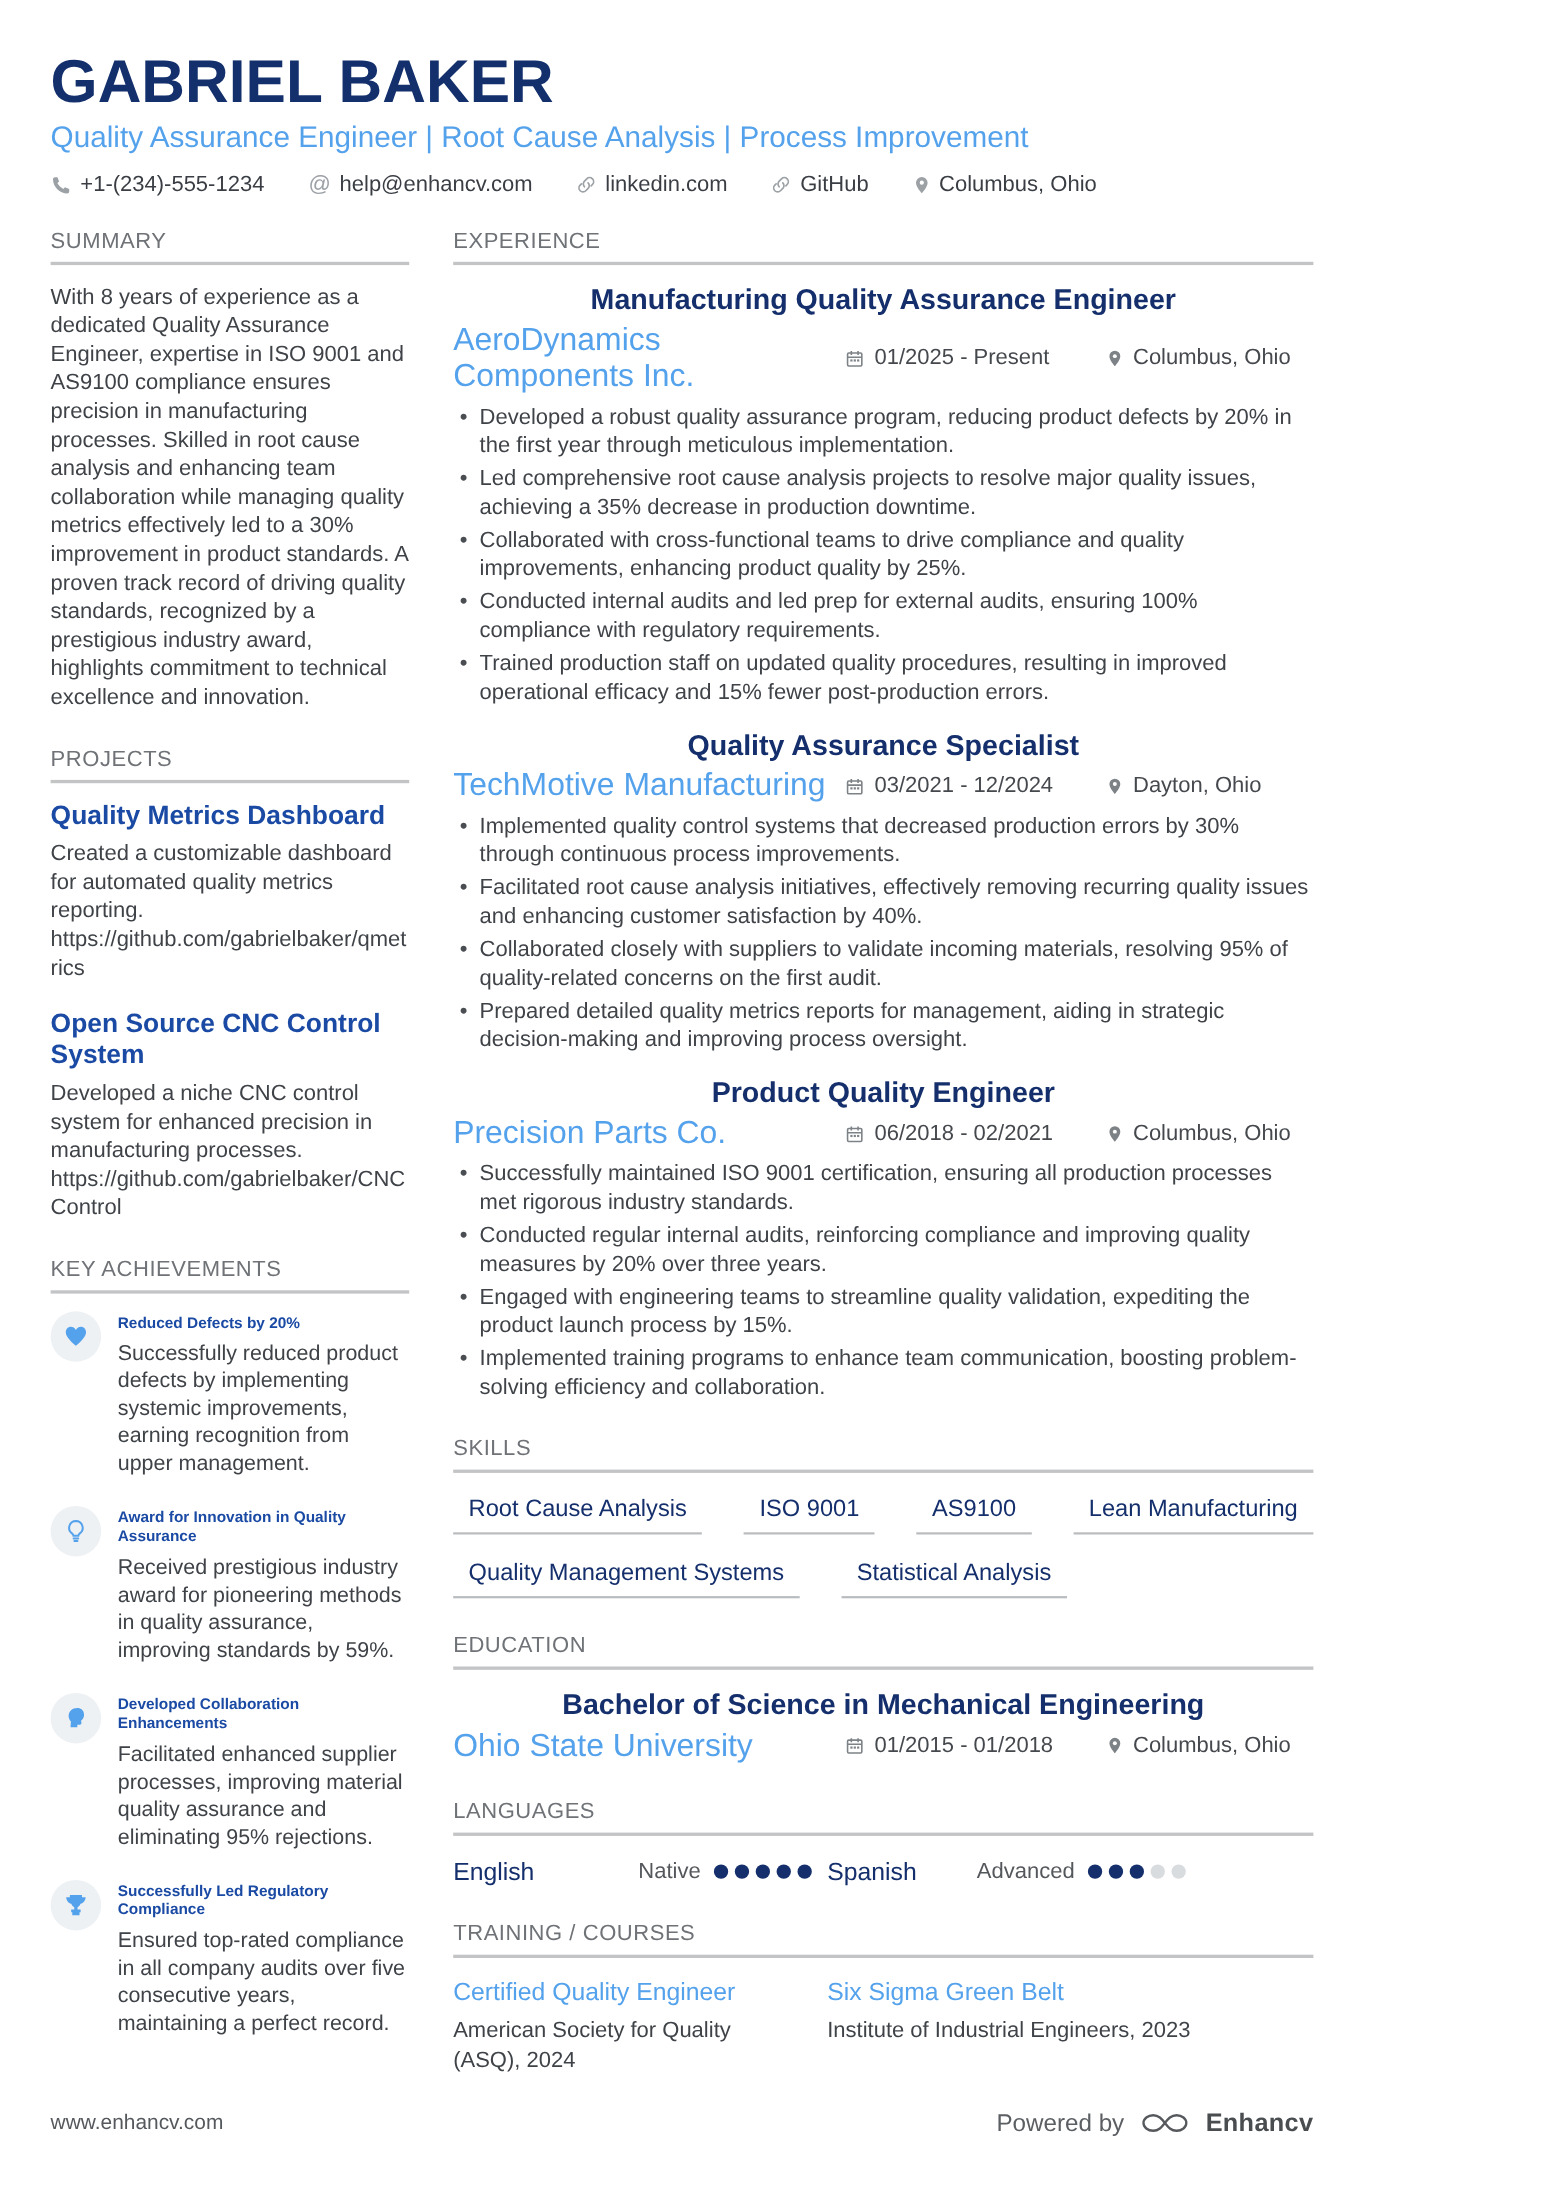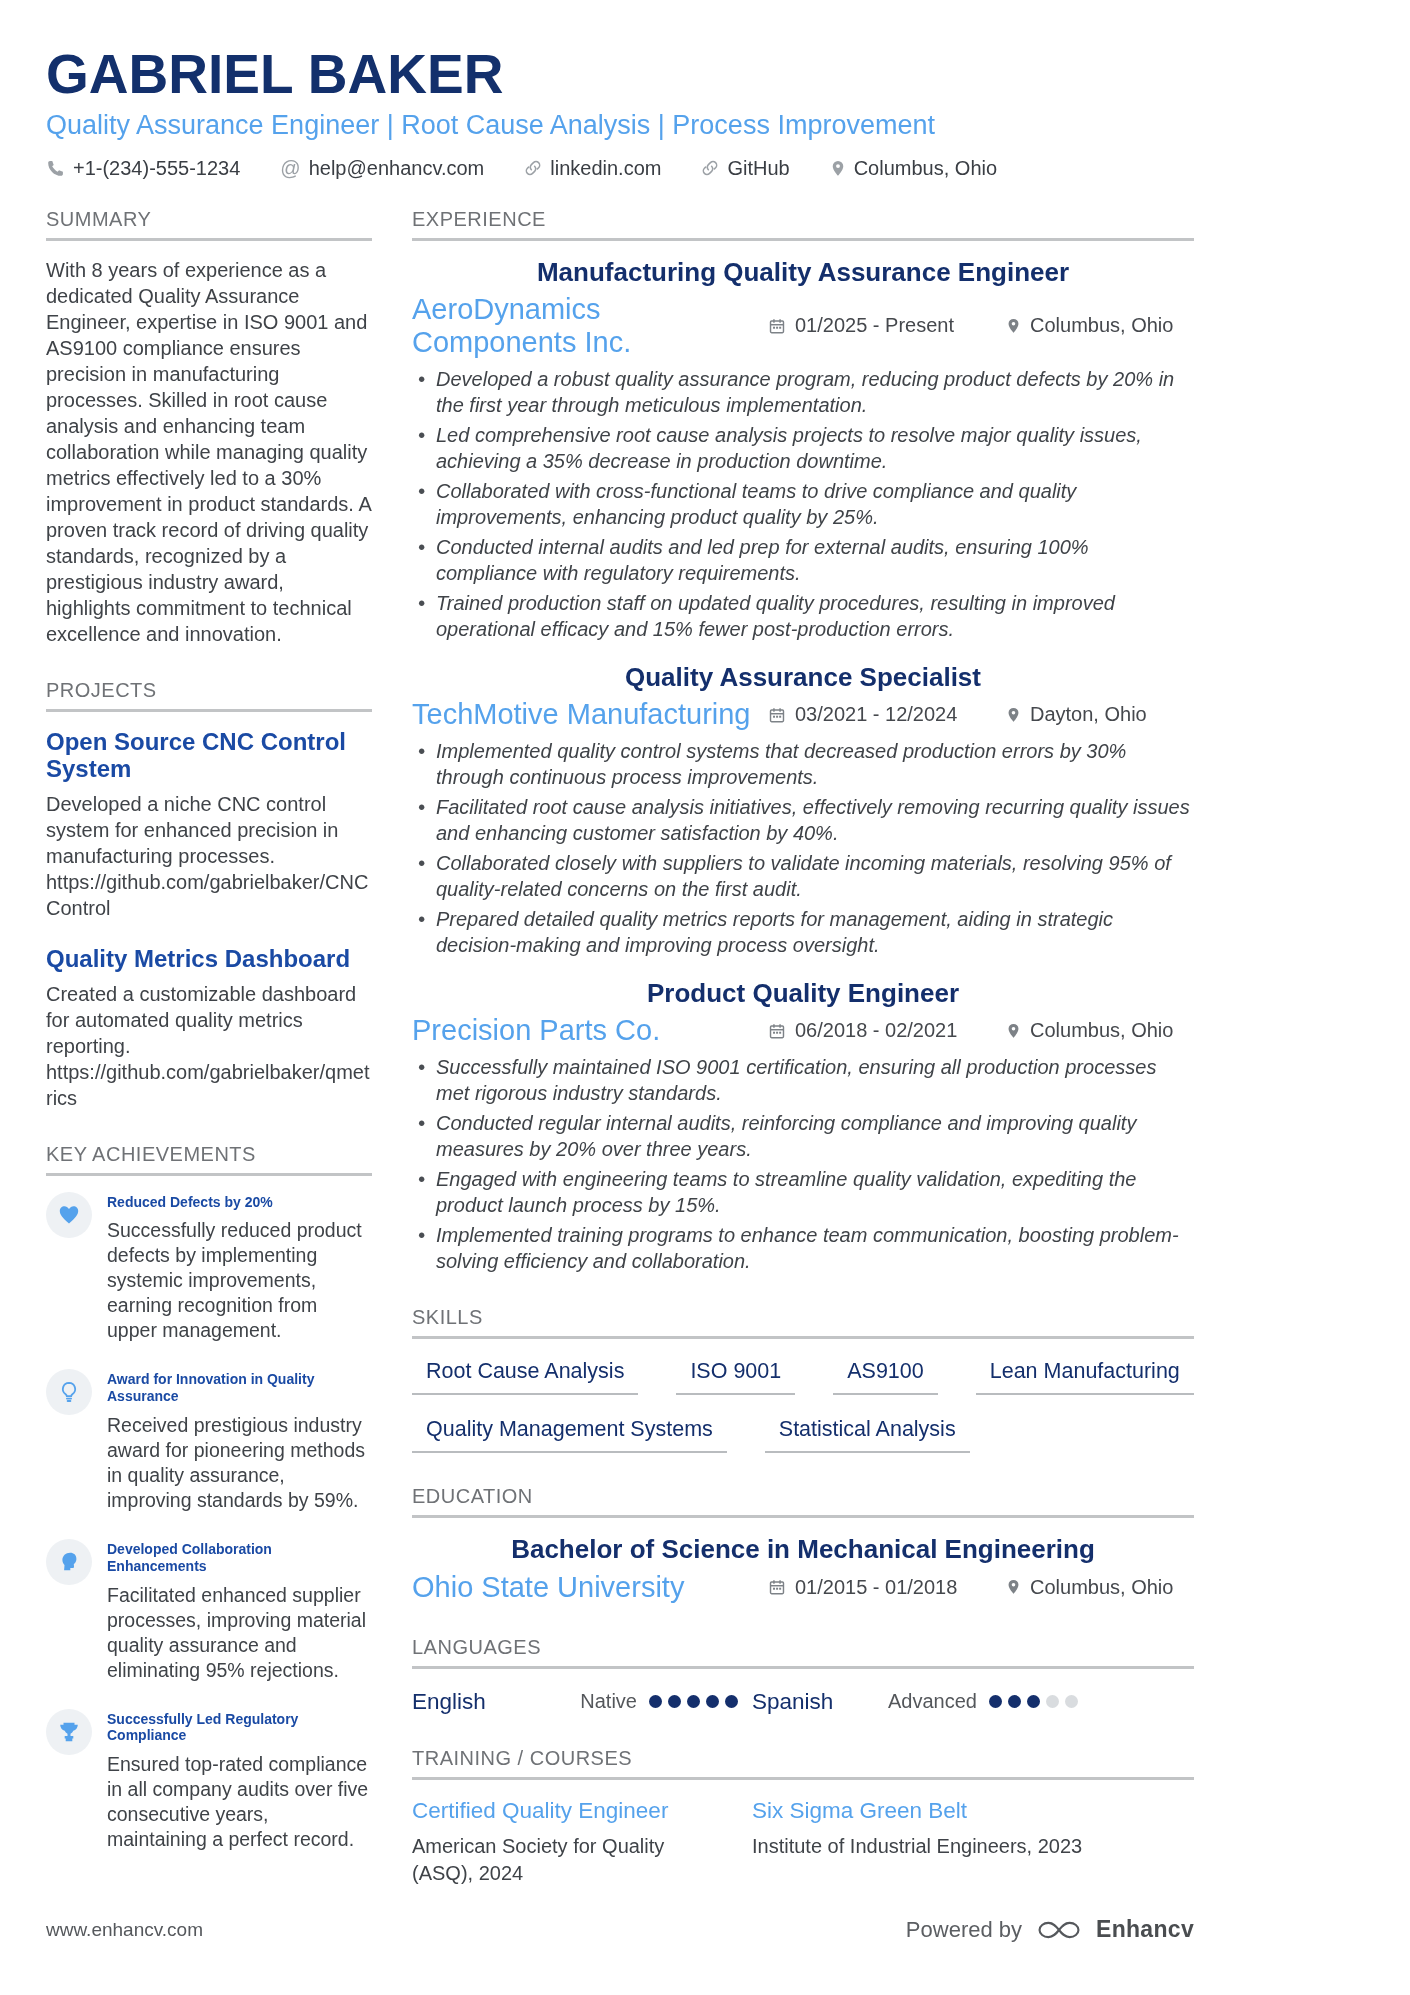--- a/index.html
+++ b/index.html
@@ -37,21 +37,21 @@
 
   
   .job { margin-bottom:20px; }
   .job-title, .degree { font-size:26px; color:#142F6C; font-weight:600; margin:0 0 5px; line-height:1.2;text-align:center; }
   .job-meta { display:flex; align-items:center; margin-bottom:7px; }
   .company { font-size:29px; color:#55A2EC; font-weight:500; flex:1; }
   .meta-item { display:inline-flex; align-items:center; gap:9px; font-size:20px; color:#45484D; }
   .meta-item .icn { color:#7D8287; }
   .meta-date { flex:0 0 238px; }
   .meta-loc { flex:0 0 188px; }
-  .job ul { margin:2px 0 0; padding:0; list-style:none;font-style:italic; }
+  .job ul { margin:2px 0 0; padding:0; list-style:none; }
   .job li { position:relative; padding-left:24px; font-size:20px; line-height:26px; color:#3F4348; margin-bottom:4px; }
   .job li::before { content:"•"; position:absolute; left:6px; color:#4A4E53; }
 
   
   .skills-wrap { display:flex; flex-wrap:wrap; column-gap:38px; row-gap:22px; padding-top:4px; }
   .skill { font-size:21.5px; color:#142F6C; font-weight:500; border-bottom:2px solid #B9BCBF; padding:0 14px 9px; }
 
   
   .langs { display:grid; grid-template-columns:340px 340px; padding-top:4px; }
   .lang { display:flex; align-items:center; padding-right:14px; }
@@ -129,29 +129,29 @@
 
       <section>
         <h2 class="sec">SUMMARY</h2>
         <p class="body-text">With 8 years of experience as a dedicated Quality Assurance Engineer, expertise in ISO 9001 and AS9100 compliance ensures precision in manufacturing processes. Skilled in root cause analysis and enhancing team collaboration while managing quality metrics effectively led to a 30% improvement in product standards. A proven track record of driving quality standards, recognized by a prestigious industry award, highlights commitment to technical excellence and innovation.</p>
       </section>
 
       <section>
         <h2 class="sec">PROJECTS</h2>
 
         <div class="project">
+          <h3>Quality Metrics Dashboard</h3>
+          <p class="body-text">Created a customizable dashboard for automated quality metrics reporting.</p>
+          <div class="plink">https://github.com/gabrielbaker/qmetrics</div>
+        </div>
+
+        <div class="project">
           <h3>Open Source CNC Control System</h3>
           <p class="body-text">Developed a niche CNC control system for enhanced precision in manufacturing processes.</p>
           <div class="plink">https://github.com/gabrielbaker/CNCControl</div>
-        </div>
-
-        <div class="project">
-          <h3>Quality Metrics Dashboard</h3>
-          <p class="body-text">Created a customizable dashboard for automated quality metrics reporting.</p>
-          <div class="plink">https://github.com/gabrielbaker/qmetrics</div>
         </div>
       </section>
 
       <section>
         <h2 class="sec">KEY ACHIEVEMENTS</h2>
 
         <div class="ach">
           <span class="ach-icon">
             <svg width="24" height="24" viewBox="0 0 24 24">
                 <path d="M12 20.5 C5.6 15.2 2.8 11.4 2.8 8 C2.8 5.2 5 3.2 7.4 3.2 c1.9 0 3.5 1 4.6 2.9 c1.1-1.9 2.7-2.9 4.6-2.9 c2.4 0 4.6 2 4.6 4.8 c0 3.4-2.8 7.2-9.2 12.5 z" fill="currentColor"></path>

